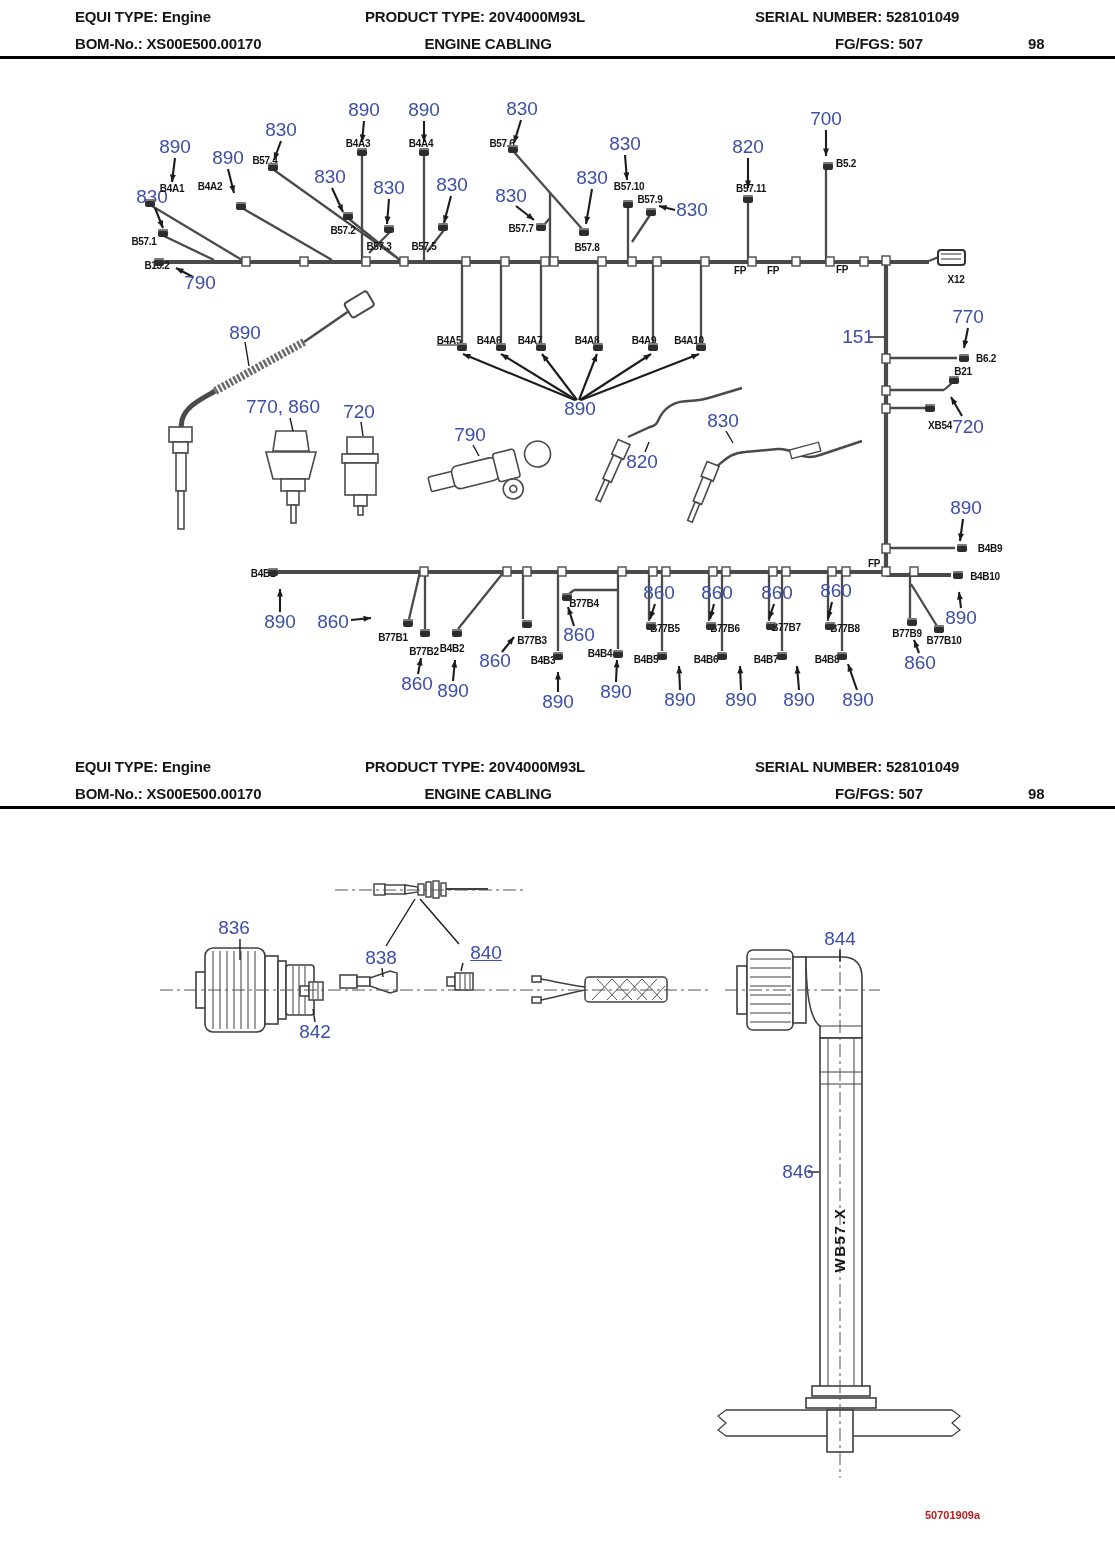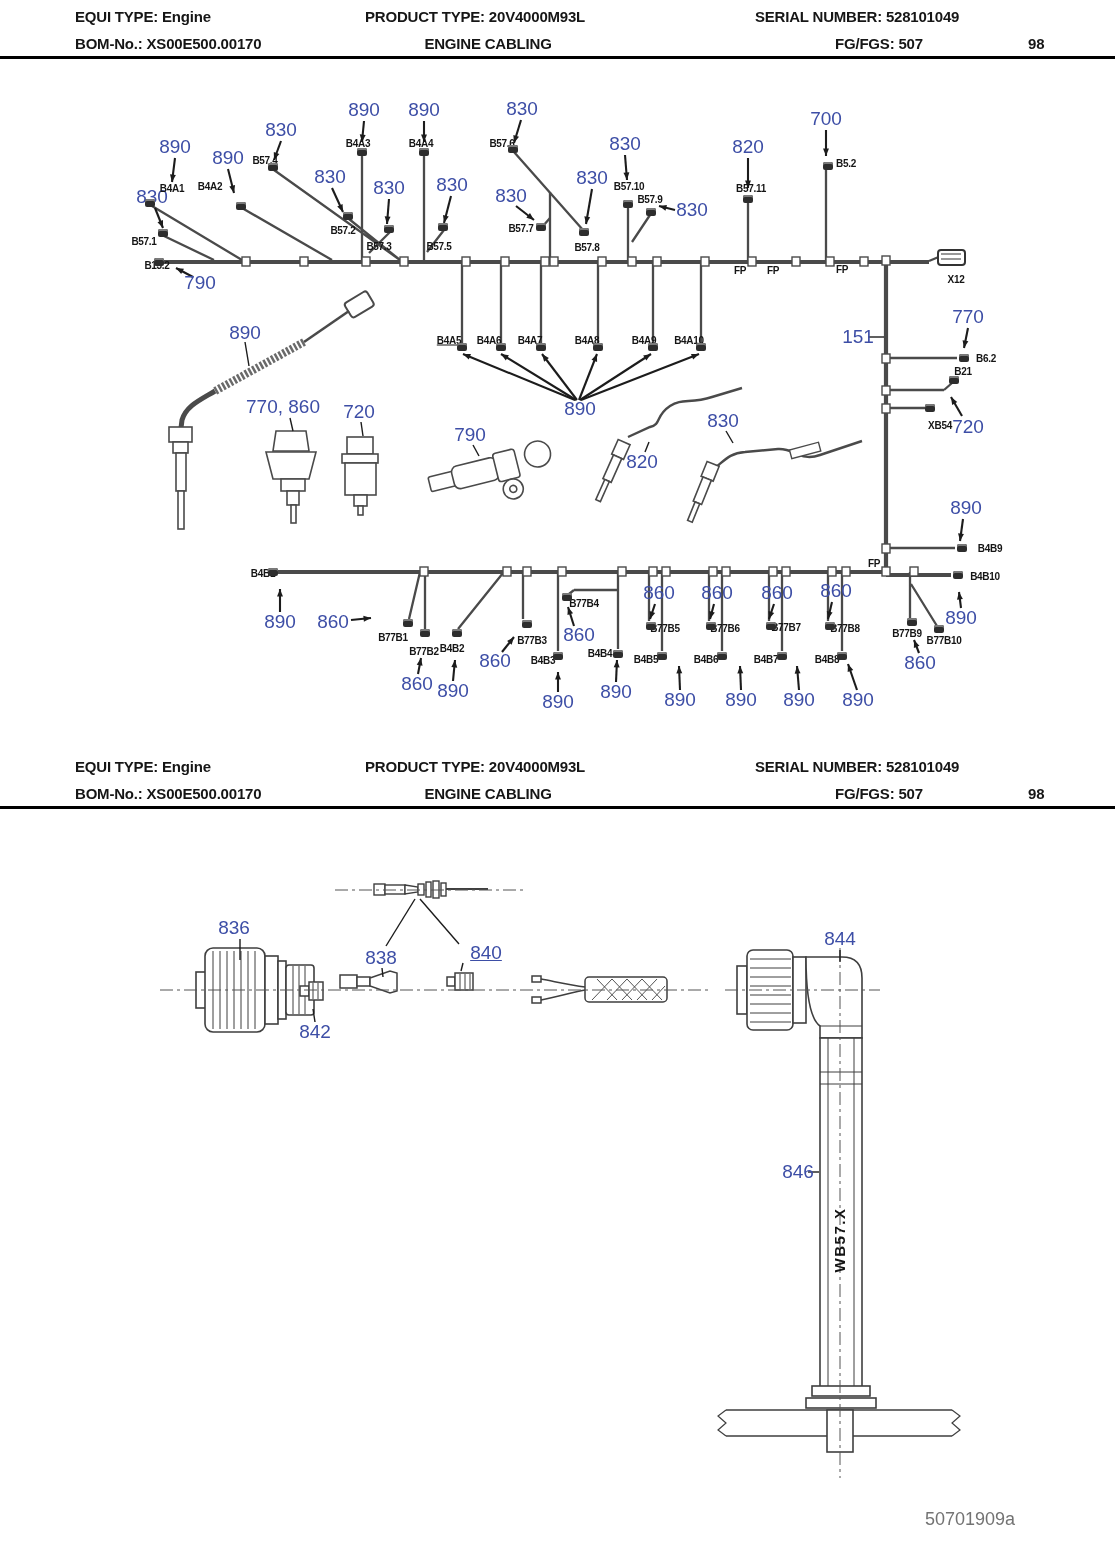--- a/index.html
+++ b/index.html
@@ -7,21 +7,21 @@
        font-family:"Liberation Sans",sans-serif;overflow:hidden;}
   .layer{position:absolute;left:0;top:0;pointer-events:none;}
   .hdr span{position:absolute;font-size:15px;font-weight:700;color:#161616;white-space:nowrap;letter-spacing:-0.2px;}
   .divider{position:absolute;left:0;width:1115px;height:3px;background:#000;}
   .labels span{position:absolute;white-space:nowrap;transform:translate(-50%,-50%);}
   .plabel{color:#3d4ea6;font-size:19px;font-weight:400;}
   .clabel{color:#151515;font-size:10px;font-weight:700;letter-spacing:-0.3px;}
   .clabel.vertical{transform:translate(-50%,-50%) rotate(-90deg);font-size:15px;letter-spacing:1.5px;}
   .plug{position:absolute;width:10px;height:8px;background:#2d2d2d;border-radius:2px;
         transform:translate(-50%,-50%);box-shadow:inset 0 2px 0 #7a7a7a;}
-  .footer{position:absolute;font-size:18px;font-weight:400;color:#737373;white-space:nowrap;}
+  .footer{position:absolute;font-size:11px;font-weight:700;color:#b91c1c;white-space:nowrap;}
 </style>
 </head>
 <body>
 
 <div class="hdr">
   <span style="left:75px;top:8px">EQUI TYPE:  Engine</span>
   <span style="left:365px;top:8px">PRODUCT TYPE:  20V4000M93L</span>
   <span style="left:755px;top:8px">SERIAL NUMBER:  528101049</span>
   <span style="left:75px;top:35px">BOM-No.:  XS00E500.00170</span>
   <span style="left:488px;top:35px;transform:translateX(-50%)">ENGINE CABLING</span>
@@ -396,21 +396,21 @@
     <span class="clabel" style="left: 421px; top: 143px;">B4A4</span>
     <i class="plug" style="left: 424px; top: 152px;"></i>
     <span class="clabel" style="left: 502px; top: 143px;">B57.6</span>
     <i class="plug" style="left: 513px; top: 149px;"></i>
     <span class="clabel" style="left: 144px; top: 241px;">B57.1</span>
     <i class="plug" style="left: 163px; top: 233px;"></i>
     <span class="clabel" style="left: 343px; top: 230px;">B57.2</span>
     <i class="plug" style="left: 348px; top: 216px;"></i>
     <span class="clabel" style="left: 379px; top: 246px;">B57.3</span>
     <i class="plug" style="left: 389px; top: 229px;"></i>
-    <span class="clabel" style="left: 439px; top: 246px;">B57.5</span>
+    <span class="clabel" style="left: 424px; top: 246px;">B57.5</span>
     <i class="plug" style="left: 443px; top: 227px;"></i>
     <span class="clabel" style="left: 521px; top: 228px;">B57.7</span>
     <i class="plug" style="left: 541px; top: 227px;"></i>
     <span class="clabel" style="left: 587px; top: 247px;">B57.8</span>
     <i class="plug" style="left: 584px; top: 232px;"></i>
     <span class="clabel" style="left: 629px; top: 186px;">B57.10</span>
     <i class="plug" style="left: 628px; top: 204px;"></i>
     <span class="clabel" style="left: 650px; top: 199px;">B57.9</span>
     <i class="plug" style="left: 651px; top: 212px;"></i>
     <span class="clabel" style="left: 751px; top: 188px;">B57.11</span>

